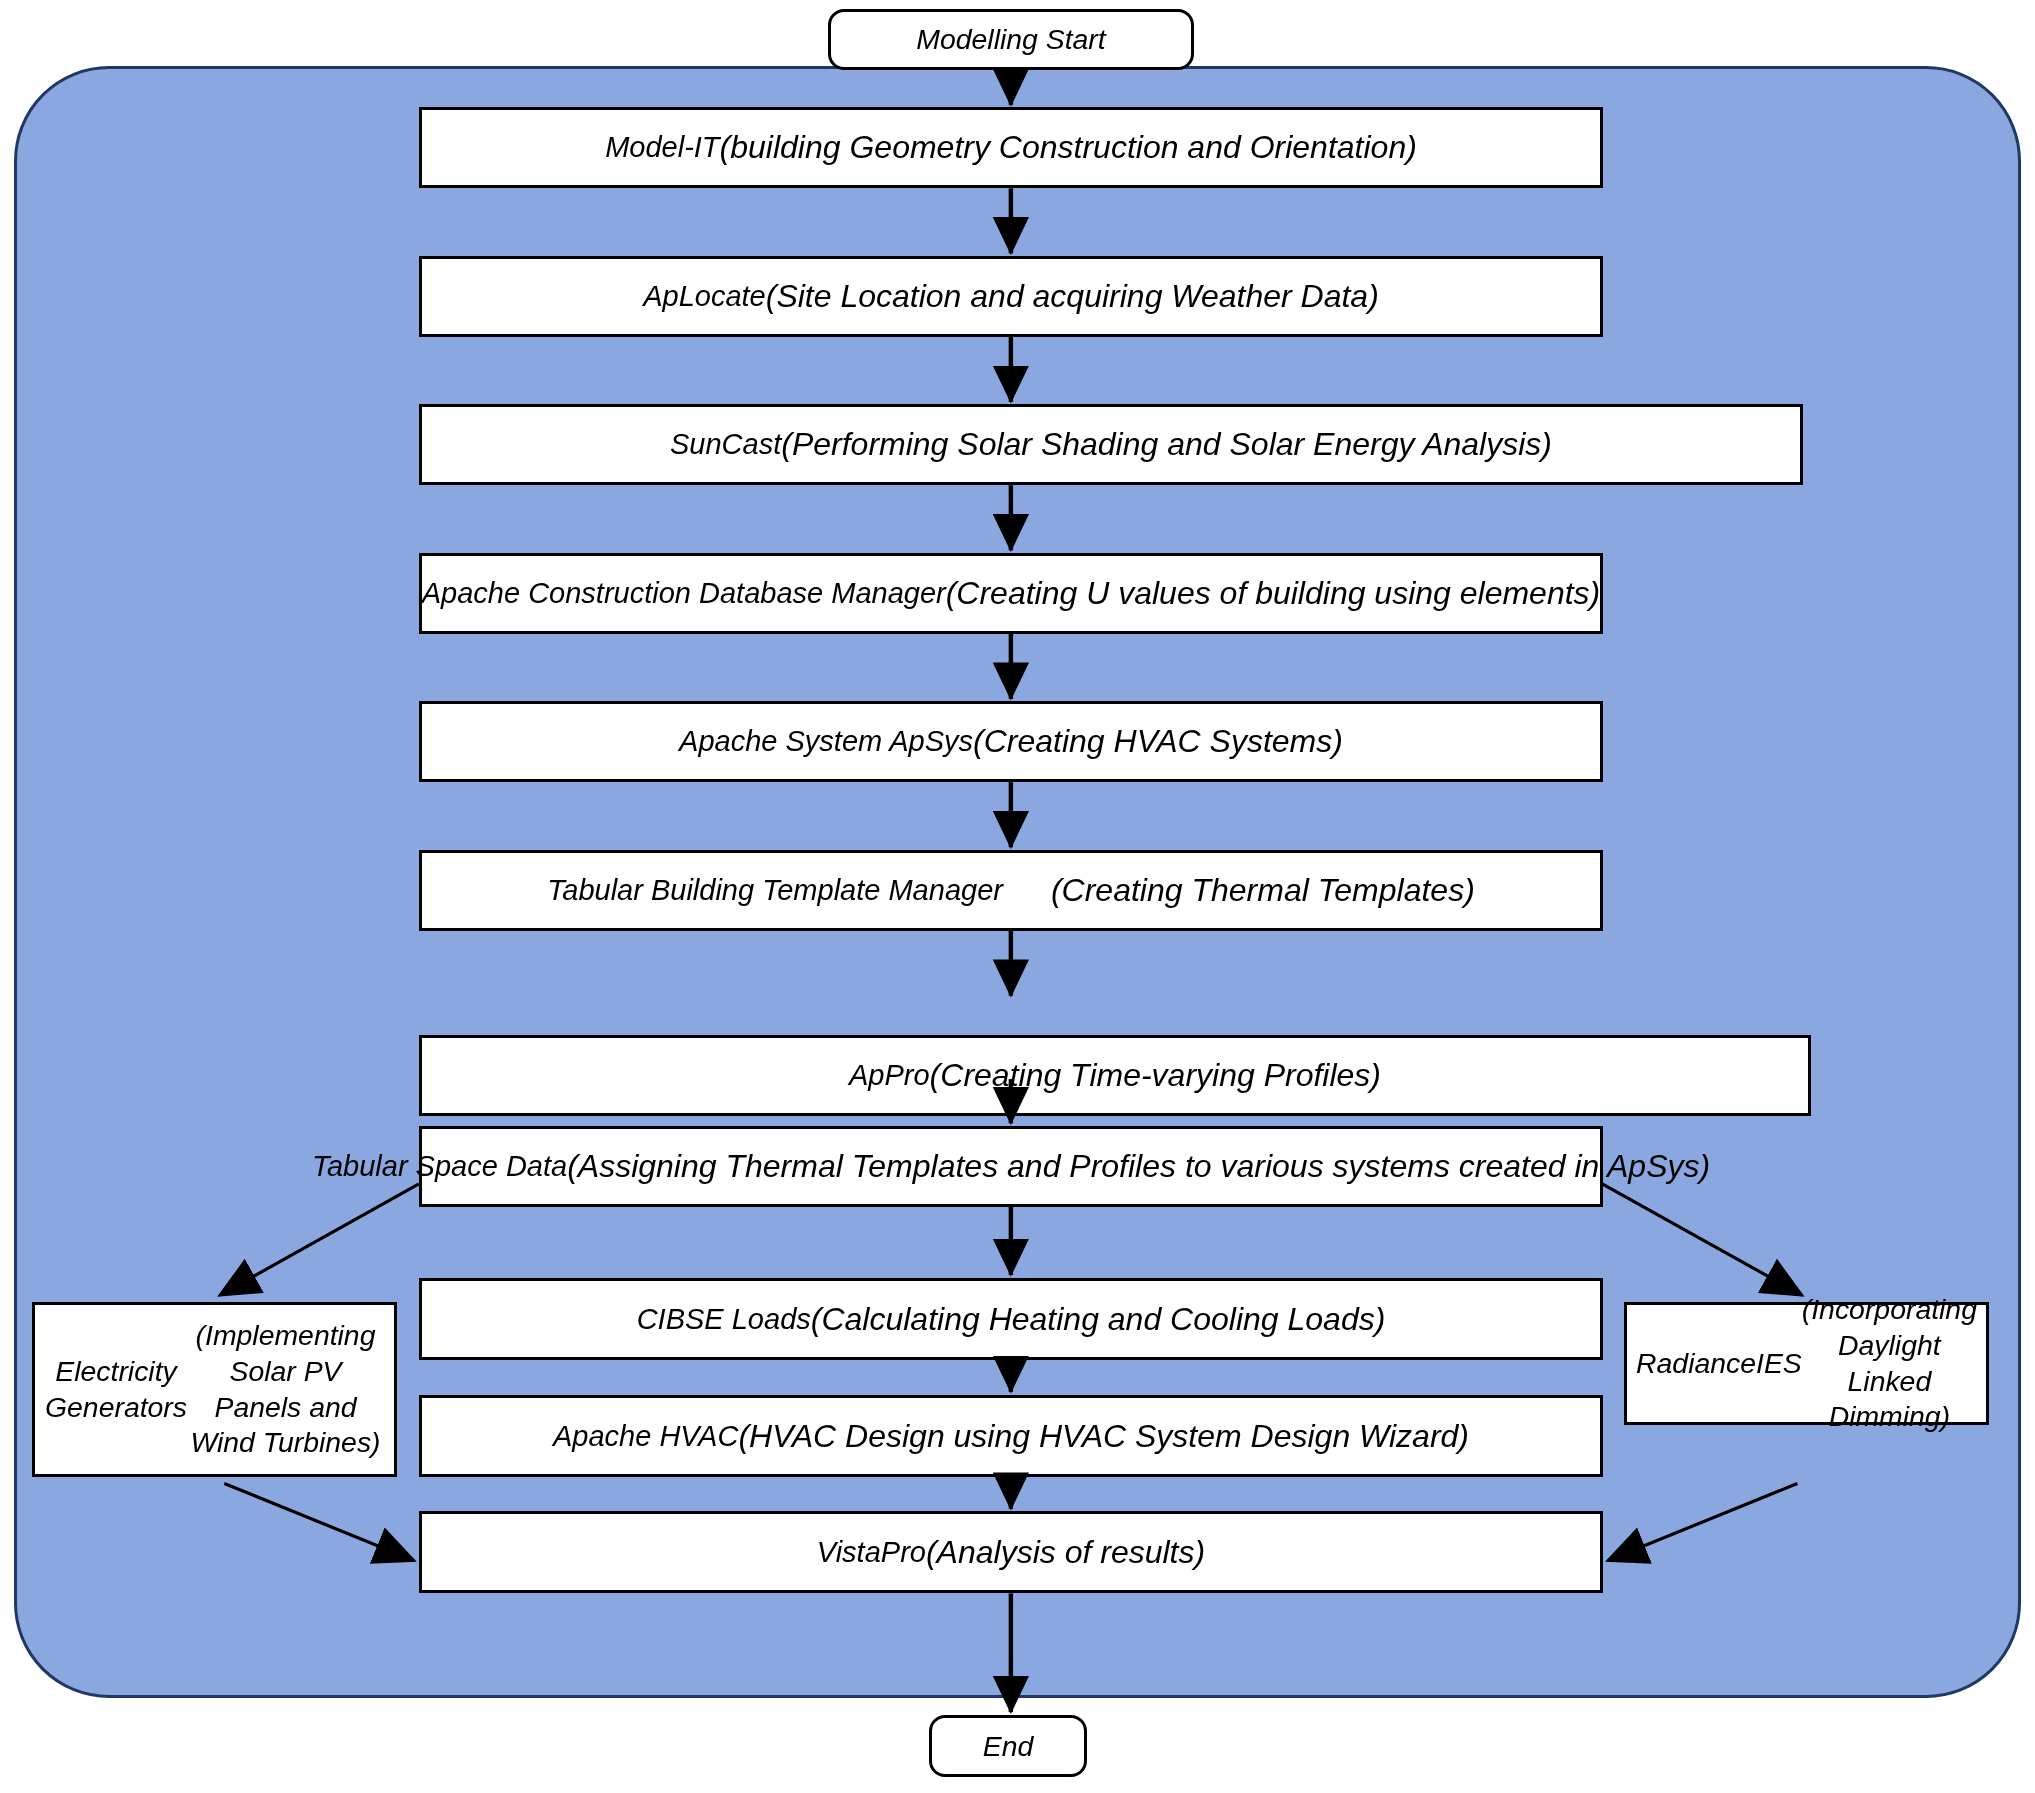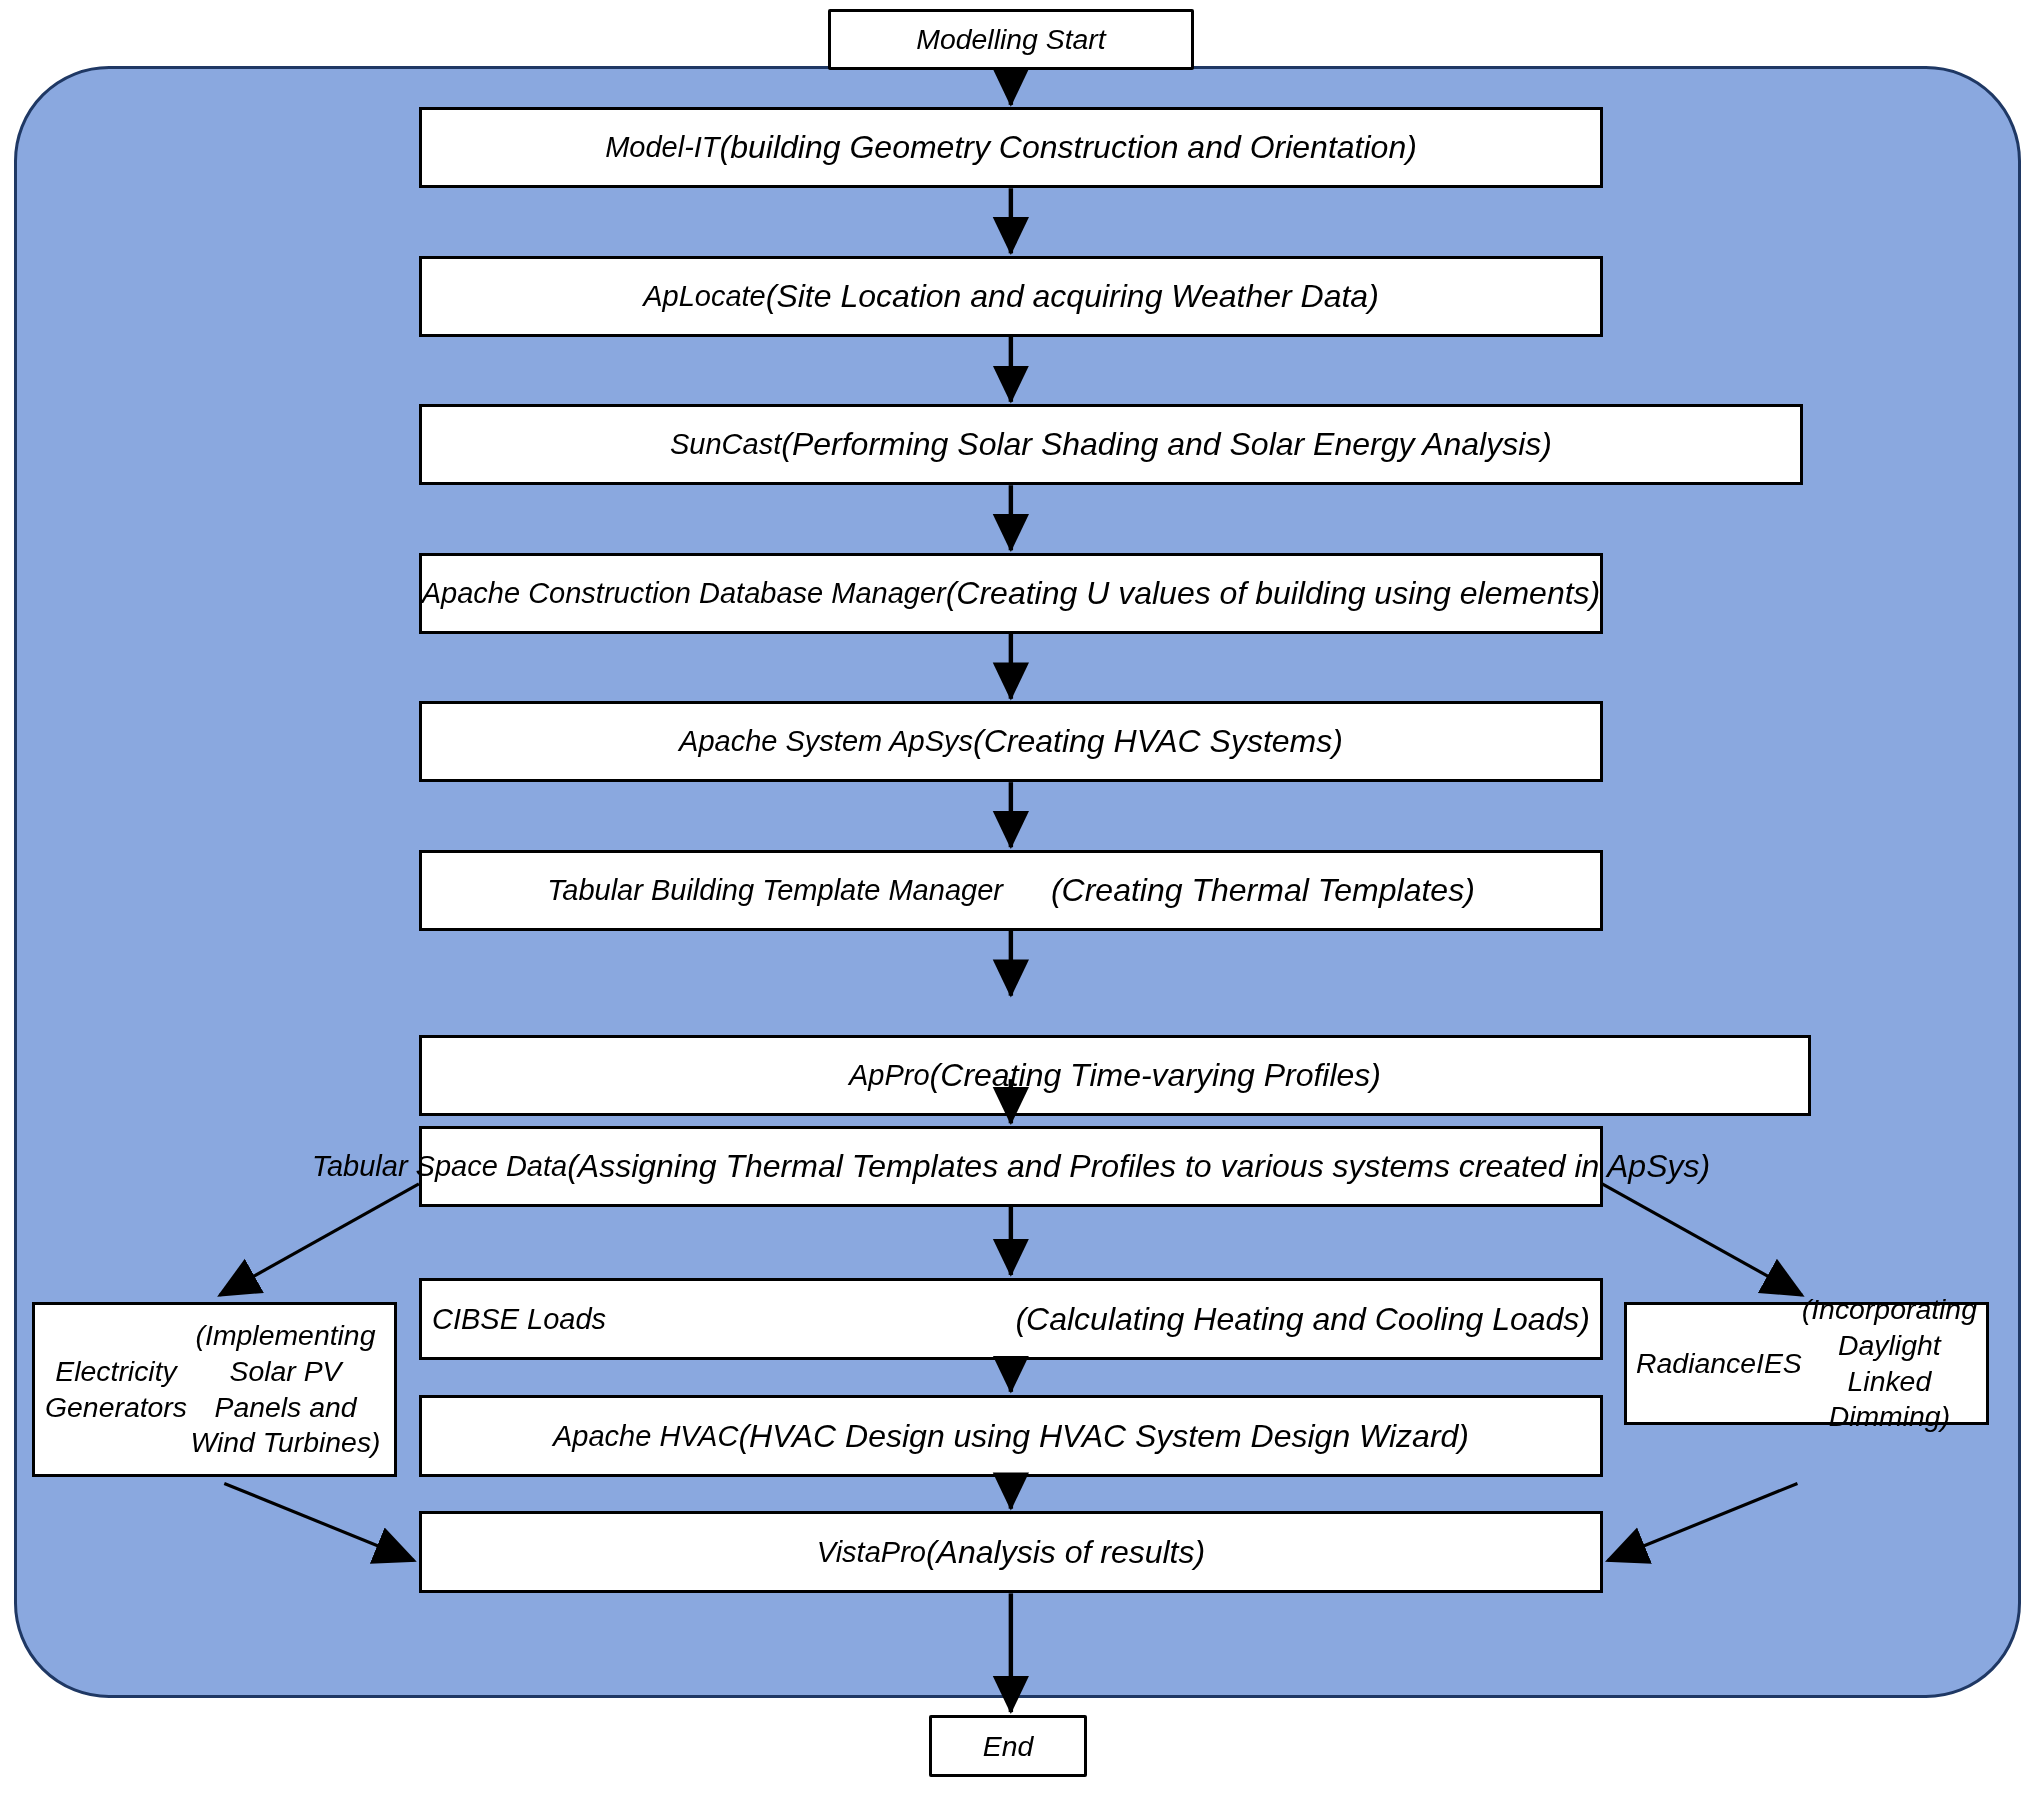--- a/index.html
+++ b/index.html
@@ -33,21 +33,21 @@
     border: 3.2px solid #1F3864;
     border-radius: 95px;
     box-sizing: border-box;
   }
 
   
   .terminator {
     position: absolute;
     background: #ffffff;
     border: 3.8px solid #000000;
-    border-radius: 2px;
+    border-radius: 16px;
     box-sizing: border-box;
     display: flex;
     align-items: center;
     justify-content: center;
     text-align: center;
   }
   .terminator .node-text {
     font-style: italic;
     font-weight: 400;
     font-size: 28.4px;
@@ -154,21 +154,21 @@
   <div class="process" style="left:419px; top:998px; width:1392px; height:81px;margin-top:37px;">
     <span class="line1">ApPro</span>
     <span class="line2">(Creating Time-varying Profiles)</span>
   </div>
 
   <div class="process" style="left:419px; top:1126px; width:1184px; height:81px;">
     <span class="line1">Tabular Space Data</span>
     <span class="line2">(Assigning Thermal Templates and Profiles to various systems created in ApSys)</span>
   </div>
 
-  <div class="process" style="left:419px; top:1278px; width:1184px; height:82px;justify-content:space-between;">
+  <div class="process" style="left:419px; top:1278px; width:1184px; height:82px;">
     <span class="line1">CIBSE Loads</span>
     <span class="line2">(Calculating Heating and Cooling Loads)</span>
   </div>
 
   <div class="process" style="left:419px; top:1395px; width:1184px; height:82px;">
     <span class="line1">Apache HVAC</span>
     <span class="line2">(HVAC Design using HVAC System Design Wizard)</span>
   </div>
 
   <div class="process" style="left:419px; top:1511px; width:1184px; height:82px;">

